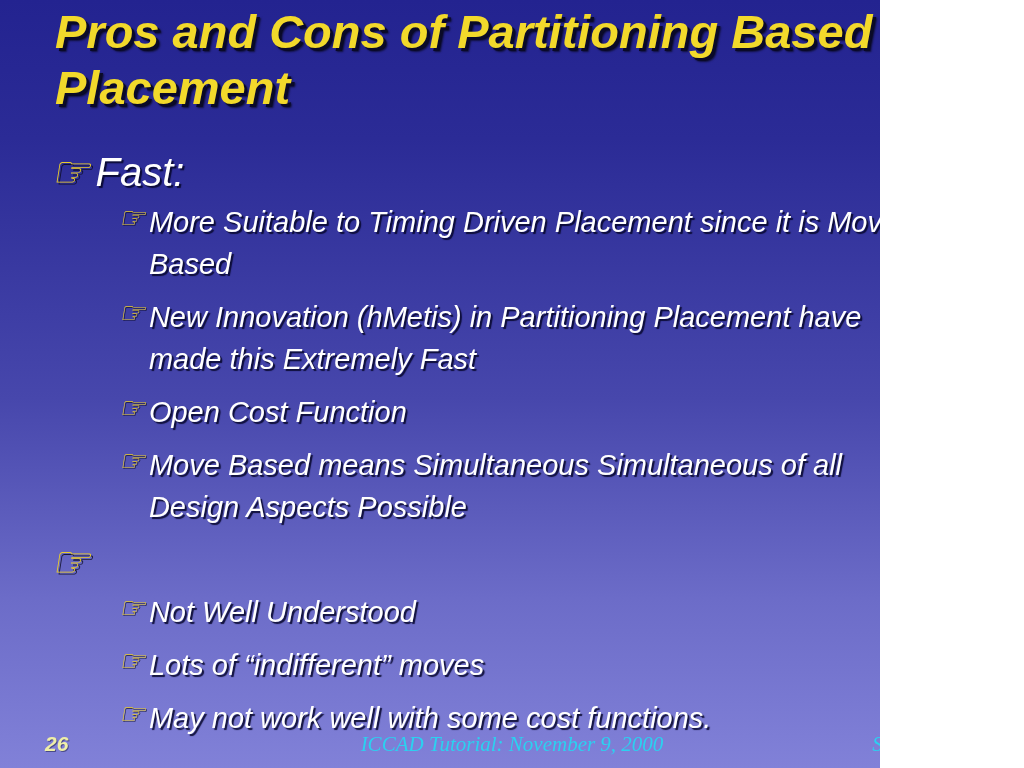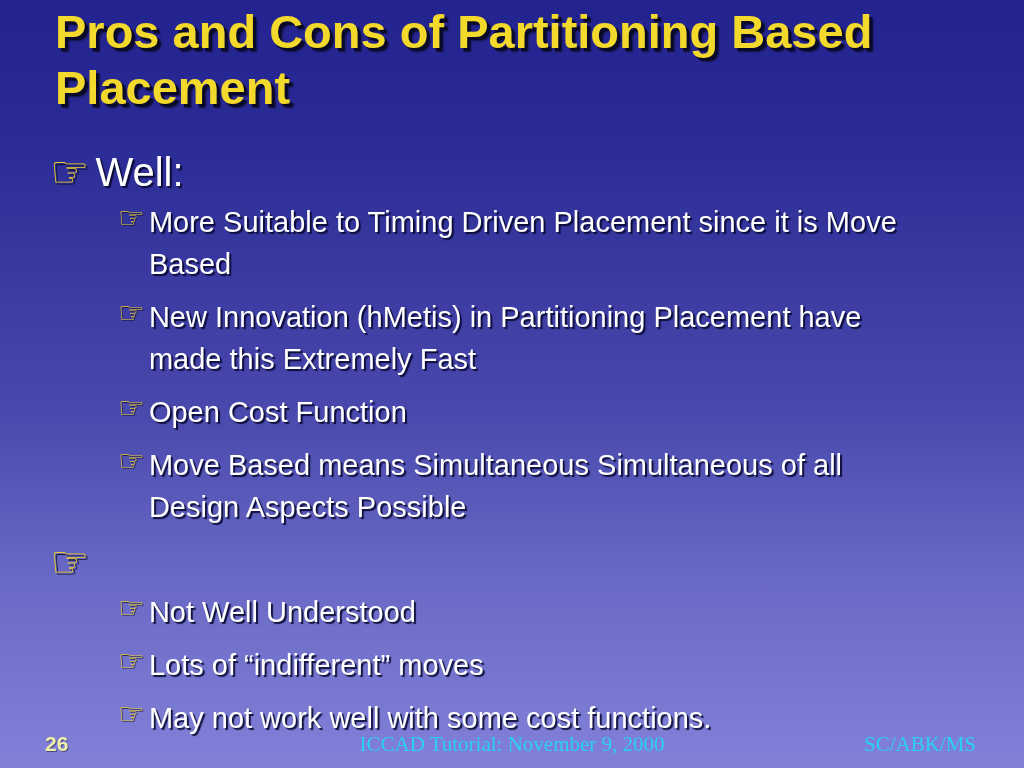--- a/index.html
+++ b/index.html
@@ -7,24 +7,25 @@
     padding: 0;
   }
   body {
     width: 1024px;
     height: 768px;
     overflow: hidden;
     font-family: "Liberation Sans", sans-serif;
   }
   .slide {
     position: relative;
-    width: 1024px;
+    width: 880px;
     height: 768px;
     background: linear-gradient(180deg, #232390 0%, #2b2b96 18%, #4747ac 52%, #6c6cc8 78%, #8181d8 100%);
     overflow: hidden;
+    font-style: italic;
   }
   .title {
     position: absolute;
     top: 4px;
     left: 55px;
     width: 830px;
     font-size: 47px;
     line-height: 1.2;
     font-weight: bold;
     color: #f2d92b;
@@ -119,21 +120,21 @@
 <body>
 
 <div class="slide">
 
   <div class="title">Pros and Cons of Partitioning Based Placement</div>
 
   <div class="content">
 
     <div class="row l1-row">
       <span class="l1-icon">☞</span>
-      <span class="l1-text">Well:</span>
+      <span class="l1-text">Fast:</span>
     </div>
     <div class="l2-list">
       <div class="row l2-row">
         <span class="l2-icon">☞</span>
         <span class="l2-text">More Suitable to Timing Driven Placement since it is Move Based</span>
       </div>
       <div class="row l2-row">
         <span class="l2-icon">☞</span>
         <span class="l2-text">New Innovation (hMetis) in Partitioning Placement have made this Extremely Fast</span>
       </div>

